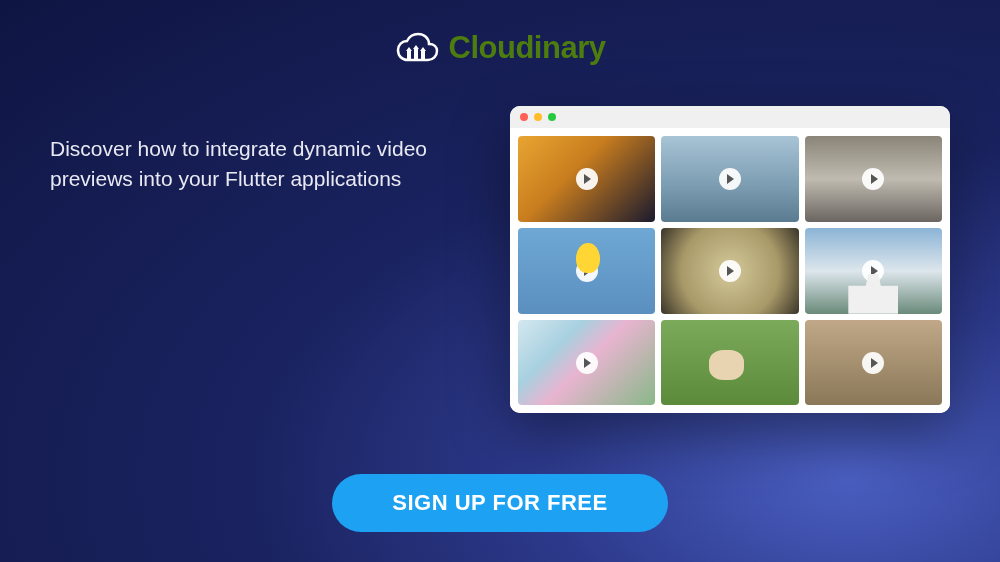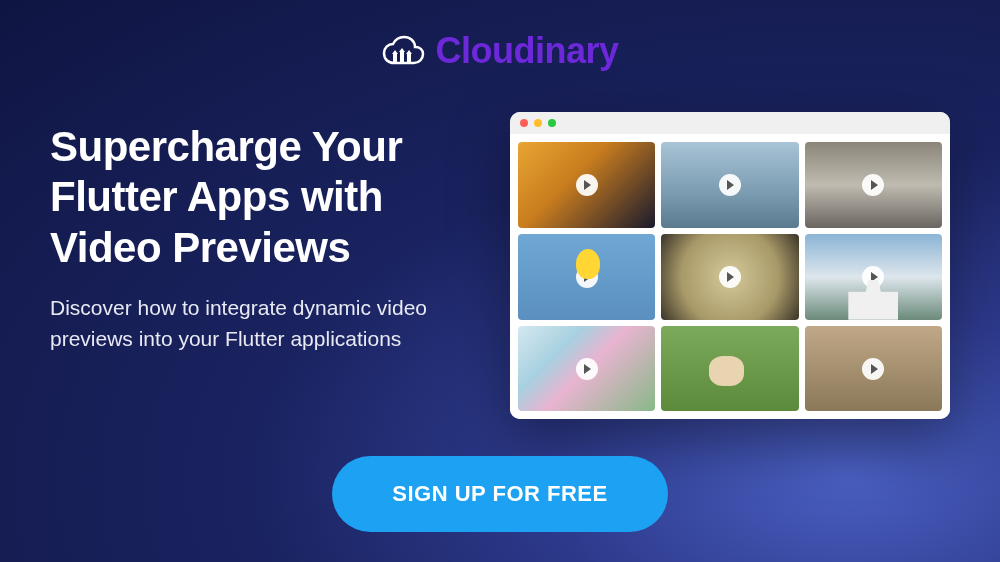--- a/index.html
+++ b/index.html
@@ -23,22 +23,22 @@
       align-items: center;
       justify-content: center;
       gap: 10px;
       margin-bottom: 40px;
     }
     .logo-icon {
       width: 44px;
       height: 32px;
     }
     .logo-text {
-      color: #6d28d9;
-      font-size: 36px;
+      color: #4d7c0f;
+      font-size: 31px;
       font-weight: 700;
       letter-spacing: -0.5px;
     }
     .content {
       display: flex;
       gap: 40px;
       flex: 1;
     }
     .left {
       flex: 1;
@@ -159,21 +159,21 @@
       display: flex;
       justify-content: center;
       margin-top: 20px;
     }
     .cta {
       background: #1da1f2;
       color: #fff;
       font-size: 22px;
       font-weight: 700;
       letter-spacing: 0.5px;
-      padding: 25px 60px;
+      padding: 16px 60px;
       border-radius: 50px;
       border: none;
       cursor: pointer;
       text-transform: uppercase;
     }
   </style>
 </head>
 <body>
 
 <div class="container">
@@ -185,21 +185,20 @@
       <rect x="19" y="16" width="4" height="11" fill="#fff"></rect>
       <path d="M 21 13 L 18 17 L 24 17 Z" fill="#fff"></path>
       <rect x="26" y="18" width="4" height="9" fill="#fff"></rect>
       <path d="M 28 15 L 25 19 L 31 19 Z" fill="#fff"></path>
     </svg>
     <span class="logo-text">Cloudinary</span>
   </div>
 
   <div class="content">
     <div class="left">
-      <h1 class="headline">Supercharge Your Flutter Apps with Video Previews</h1>
       <p class="subheadline">Discover how to integrate dynamic video previews into your Flutter applications</p>
     </div>
 
     <div class="right">
       <div class="browser">
         <div class="browser-bar">
           <div class="dot red"></div>
           <div class="dot yellow"></div>
           <div class="dot green"></div>
         </div>

